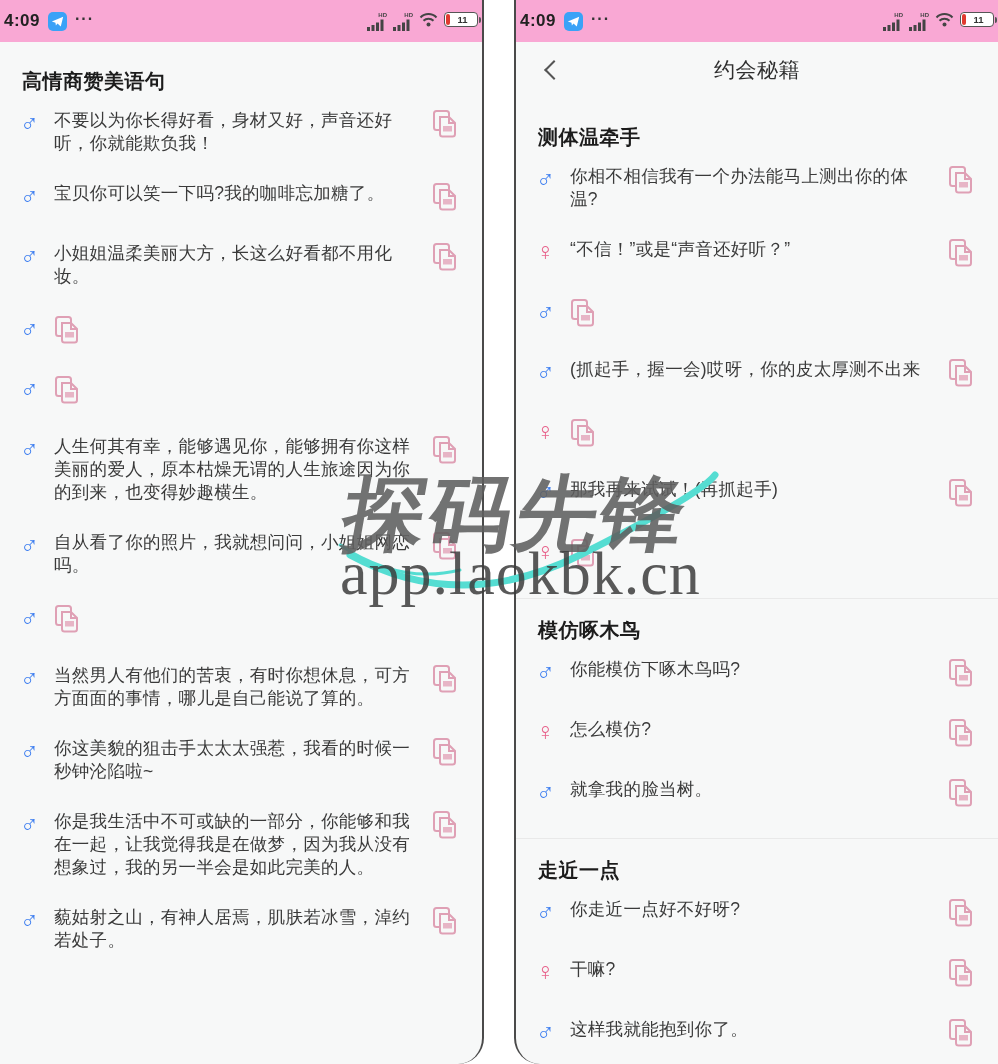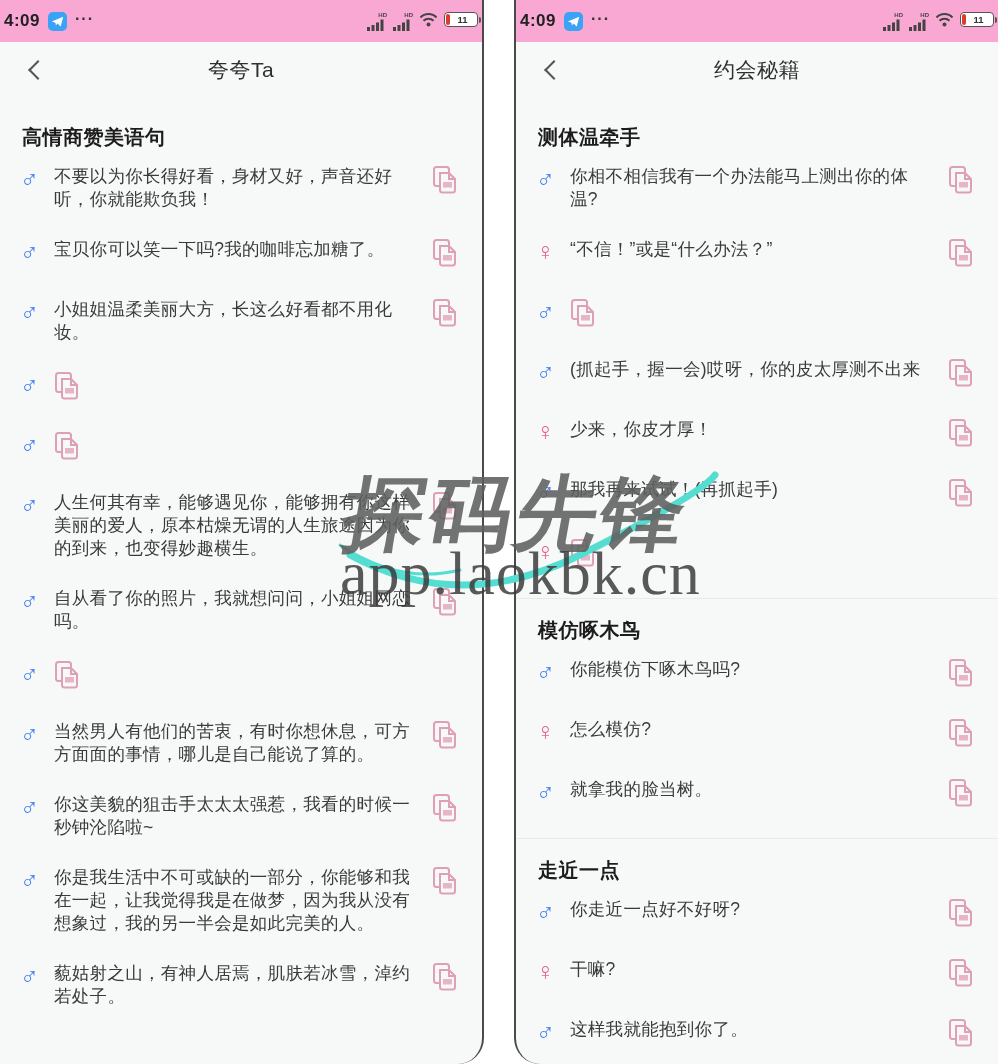--- a/index.html
+++ b/index.html
@@ -101,24 +101,20 @@
         </svg>
       </span>
       <span class="battery">
         <span class="lvl"></span>
         <span class="num">11</span>
         <span class="cap"></span>
       </span>
     </div>
   </div>
 
-    <div class="nav">
-      <span class="back"></span>
-      <span class="nav-title">夸夸Ta</span>
-    </div>
     <div class="content">
       <div class="section-title">高情商赞美语句</div>
       <div class="rows">
   <div class="row">
     <span class="gender male">♂</span>
     <div class="ptext">不要以为你长得好看，身材又好，声音还好听，你就能欺负我！</div>
     <span class="copy">
       <svg width="27" height="29" viewBox="0 0 27 29">
         <rect x="2" y="2" width="15" height="19" rx="2.5" fill="none" stroke="#dfa0b5" stroke-width="2"></rect>
         <path d="M8 8 h9 l6 6 v11 a2.5 2.5 0 0 1 -2.5 2.5 h-10 a2.5 2.5 0 0 1 -2.5 -2.5 z" fill="#f7f8f8" stroke="#dfa0b5" stroke-width="2"></path>
@@ -332,21 +328,21 @@
         <rect x="2" y="2" width="15" height="19" rx="2.5" fill="none" stroke="#dfa0b5" stroke-width="2"></rect>
         <path d="M8 8 h9 l6 6 v11 a2.5 2.5 0 0 1 -2.5 2.5 h-10 a2.5 2.5 0 0 1 -2.5 -2.5 z" fill="#f7f8f8" stroke="#dfa0b5" stroke-width="2"></path>
         <path d="M17 8 v6 h6" fill="none" stroke="#dfa0b5" stroke-width="2"></path>
         <rect x="11" y="17" width="9" height="5.5" fill="#e7b5c6"></rect>
       </svg>
     </span>
   </div>
 
   <div class="row">
     <span class="gender female">♀</span>
-    <div class="ptext">“不信！”或是“什么办法？”</div>
+    <div class="ptext">“不信！”或是“声音还好听？”</div>
     <span class="copy">
       <svg width="27" height="29" viewBox="0 0 27 29">
         <rect x="2" y="2" width="15" height="19" rx="2.5" fill="none" stroke="#dfa0b5" stroke-width="2"></rect>
         <path d="M8 8 h9 l6 6 v11 a2.5 2.5 0 0 1 -2.5 2.5 h-10 a2.5 2.5 0 0 1 -2.5 -2.5 z" fill="#f7f8f8" stroke="#dfa0b5" stroke-width="2"></path>
         <path d="M17 8 v6 h6" fill="none" stroke="#dfa0b5" stroke-width="2"></path>
         <rect x="11" y="17" width="9" height="5.5" fill="#e7b5c6"></rect>
       </svg>
     </span>
   </div>
 
@@ -370,21 +366,20 @@
         <rect x="2" y="2" width="15" height="19" rx="2.5" fill="none" stroke="#dfa0b5" stroke-width="2"></rect>
         <path d="M8 8 h9 l6 6 v11 a2.5 2.5 0 0 1 -2.5 2.5 h-10 a2.5 2.5 0 0 1 -2.5 -2.5 z" fill="#f7f8f8" stroke="#dfa0b5" stroke-width="2"></path>
         <path d="M17 8 v6 h6" fill="none" stroke="#dfa0b5" stroke-width="2"></path>
         <rect x="11" y="17" width="9" height="5.5" fill="#e7b5c6"></rect>
       </svg>
     </span>
   </div>
 
   <div class="row">
     <span class="gender female">♀</span>
-    <div class="ptext">少来，你皮才厚！</div>
     <span class="copy">
       <svg width="27" height="29" viewBox="0 0 27 29">
         <rect x="2" y="2" width="15" height="19" rx="2.5" fill="none" stroke="#dfa0b5" stroke-width="2"></rect>
         <path d="M8 8 h9 l6 6 v11 a2.5 2.5 0 0 1 -2.5 2.5 h-10 a2.5 2.5 0 0 1 -2.5 -2.5 z" fill="#f7f8f8" stroke="#dfa0b5" stroke-width="2"></path>
         <path d="M17 8 v6 h6" fill="none" stroke="#dfa0b5" stroke-width="2"></path>
         <rect x="11" y="17" width="9" height="5.5" fill="#e7b5c6"></rect>
       </svg>
     </span>
   </div>
 

